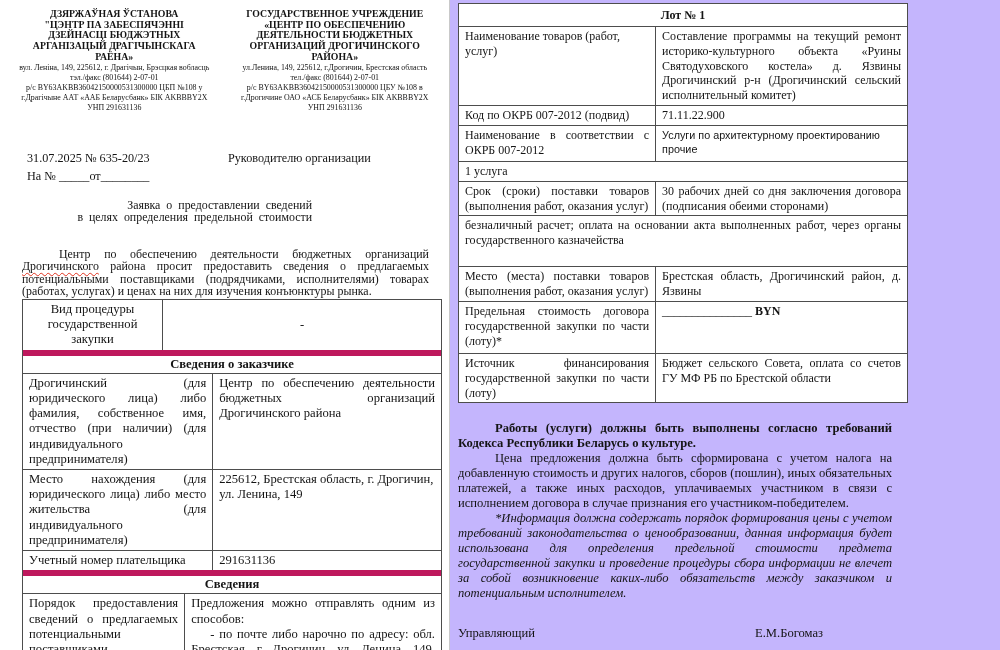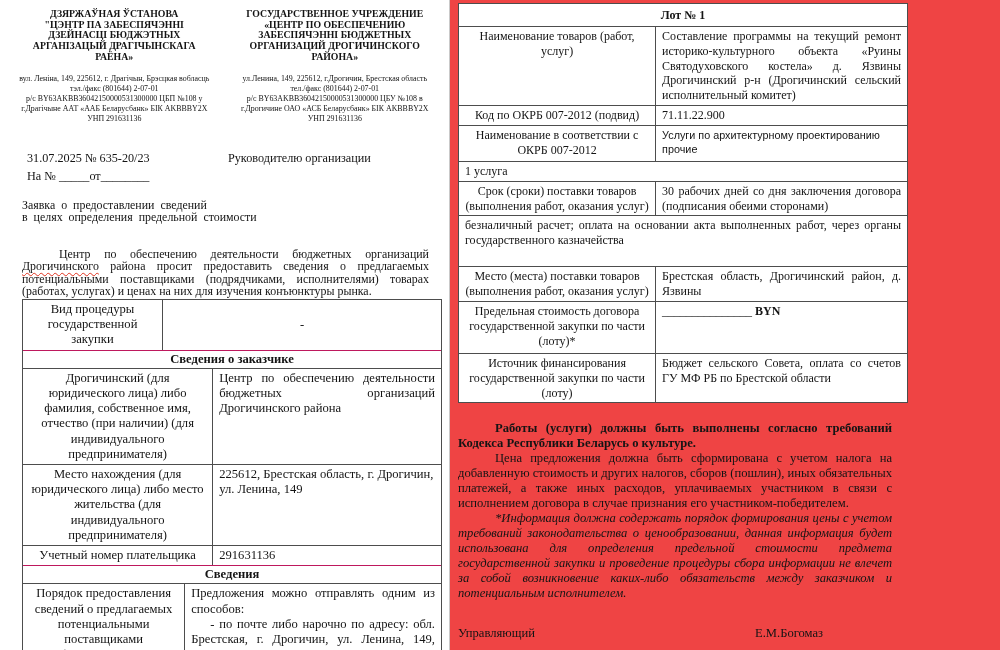--- a/index.html
+++ b/index.html
@@ -14,45 +14,45 @@
   }
   .abs { position: absolute; }
   .pre { white-space: pre-line; }
   .just { text-align: justify; }
   .center { text-align: center; }
   .bold { font-weight: bold; }
 
   
   .page-left  { position: absolute; left: 0; top: 0; width: 449px; height: 650px; background: #fff; }
   .page-divider { position: absolute; left: 449px; top: 0; width: 1px; height: 650px; background: #c9c9c9; }
-  .page-right { position: absolute; left: 450px; top: 0; width: 550px; height: 650px; background: #ef4444; }
+  .page-right { position: absolute; left: 450px; top: 0; width: 550px; height: 650px; background: #c4b5fd; }
 
   
   .letterhead { display: flex; padding: 9px 4px 0 4px; }
   .lh-col { width: 50%; text-align: center; padding: 0 6px; }
   .lh-name { font-weight: bold; font-size: 9.8px; line-height: 10.7px; white-space: pre-line; }
-  .lh-addr { margin-top: 11px; font-size: 7.9px; line-height: 10px; white-space: pre-line; }
+  .lh-addr { font-size: 7.9px; line-height: 10px; white-space: pre-line; }
 
   
   .ref-date   { top: 151px; left: 27px; font-size: 12.2px; }
   .recipient  { top: 151px; left: 228px; font-size: 12.2px; }
   .reply-line { top: 169px; left: 27px; font-size: 12.2px; }
-  .subject    { top: 199px; left: 22px; width: 290px; font-size: 11.9px; line-height: 12.4px; word-spacing: 3px; }
+  .subject    { top: 199px; left: 22px; width: 290px; font-size: 11.9px; line-height: 12.4px; word-spacing: 3px; text-align: right; }
   .body-para  { top: 236px; left: 22px; width: 407px; font-size: 11.9px; line-height: 12.4px;
                 text-indent: 37px; text-align: justify; }
   .spell { text-decoration: underline; text-decoration-style: wavy; text-decoration-color: #e0321e;
            text-decoration-thickness: 1px; text-underline-offset: 2px; }
 
   
   .tbl { border: 1px solid #4d4d4d; background: #fff; }
   .trow { display: flex; border-top: 1px solid #4d4d4d; }
   .trow:first-child { border-top: none; }
-  .tlabel { border-right: 1px solid #4d4d4d; padding: 2px 6px; text-align: center; }
+  .tlabel { border-right: 1px solid #4d4d4d; padding: 2px 6px; }
   .tvalue { flex: 1; padding: 2px 6px; }
-  .thead { border-top: 1px solid #be185d; text-align: center; font-weight: bold; padding: 1px 4px; }
+  .thead { border-top: 6px solid #be185d; text-align: center; font-weight: bold; padding: 1px 4px; }
   .vc { display: flex; flex-direction: column; justify-content: center; }
 
   
   .ltable { top: 299px; left: 22px; width: 420px; font-size: 12.6px; line-height: 15.2px; }
   .ltable .w34  { width: 33.5%; }
   .ltable .w455 { width: 45.5%; }
   .ltable .w39  { width: 38.8%; }
   .h30 { min-height: 30px; }
   .h62 { min-height: 62px; }
   .h45 { min-height: 45px; }
@@ -97,21 +97,21 @@
 РАЁНА»</div>
       <div class="lh-addr">вул. Леніна, 149, 225612, г. Драгічын, Брэсцкая вобласць
 тэл./факс (801644) 2-07-01
 р/с BY63AKBB36042150000531300000 ЦБП №108 у
 г.Драгічыне ААТ «ААБ Беларусбанк» БІК AKBBBY2X
 УНП 291631136</div>
     </div>
     <div class="lh-col">
       <div class="lh-name">ГОСУДАРСТВЕННОЕ УЧРЕЖДЕНИЕ
 «ЦЕНТР ПО ОБЕСПЕЧЕНИЮ
-ЗАБЕСПЯЧЭННІ БЮДЖЕТНЫХ
+ДЕЯТЕЛЬНОСТИ БЮДЖЕТНЫХ
 ОРГАНИЗАЦИЙ ДРОГИЧИНСКОГО
 РАЙОНА»</div>
       <div class="lh-addr">ул.Ленина, 149, 225612, г.Дрогичин, Брестская область
 тел./факс (801644) 2-07-01
 р/с BY63AKBB36042150000531300000 ЦБУ №108 в
 г.Дрогичине ОАО «АСБ Беларусбанк» БІК AKBBBY2X
 УНП 291631136</div>
     </div>
   </div>
 

